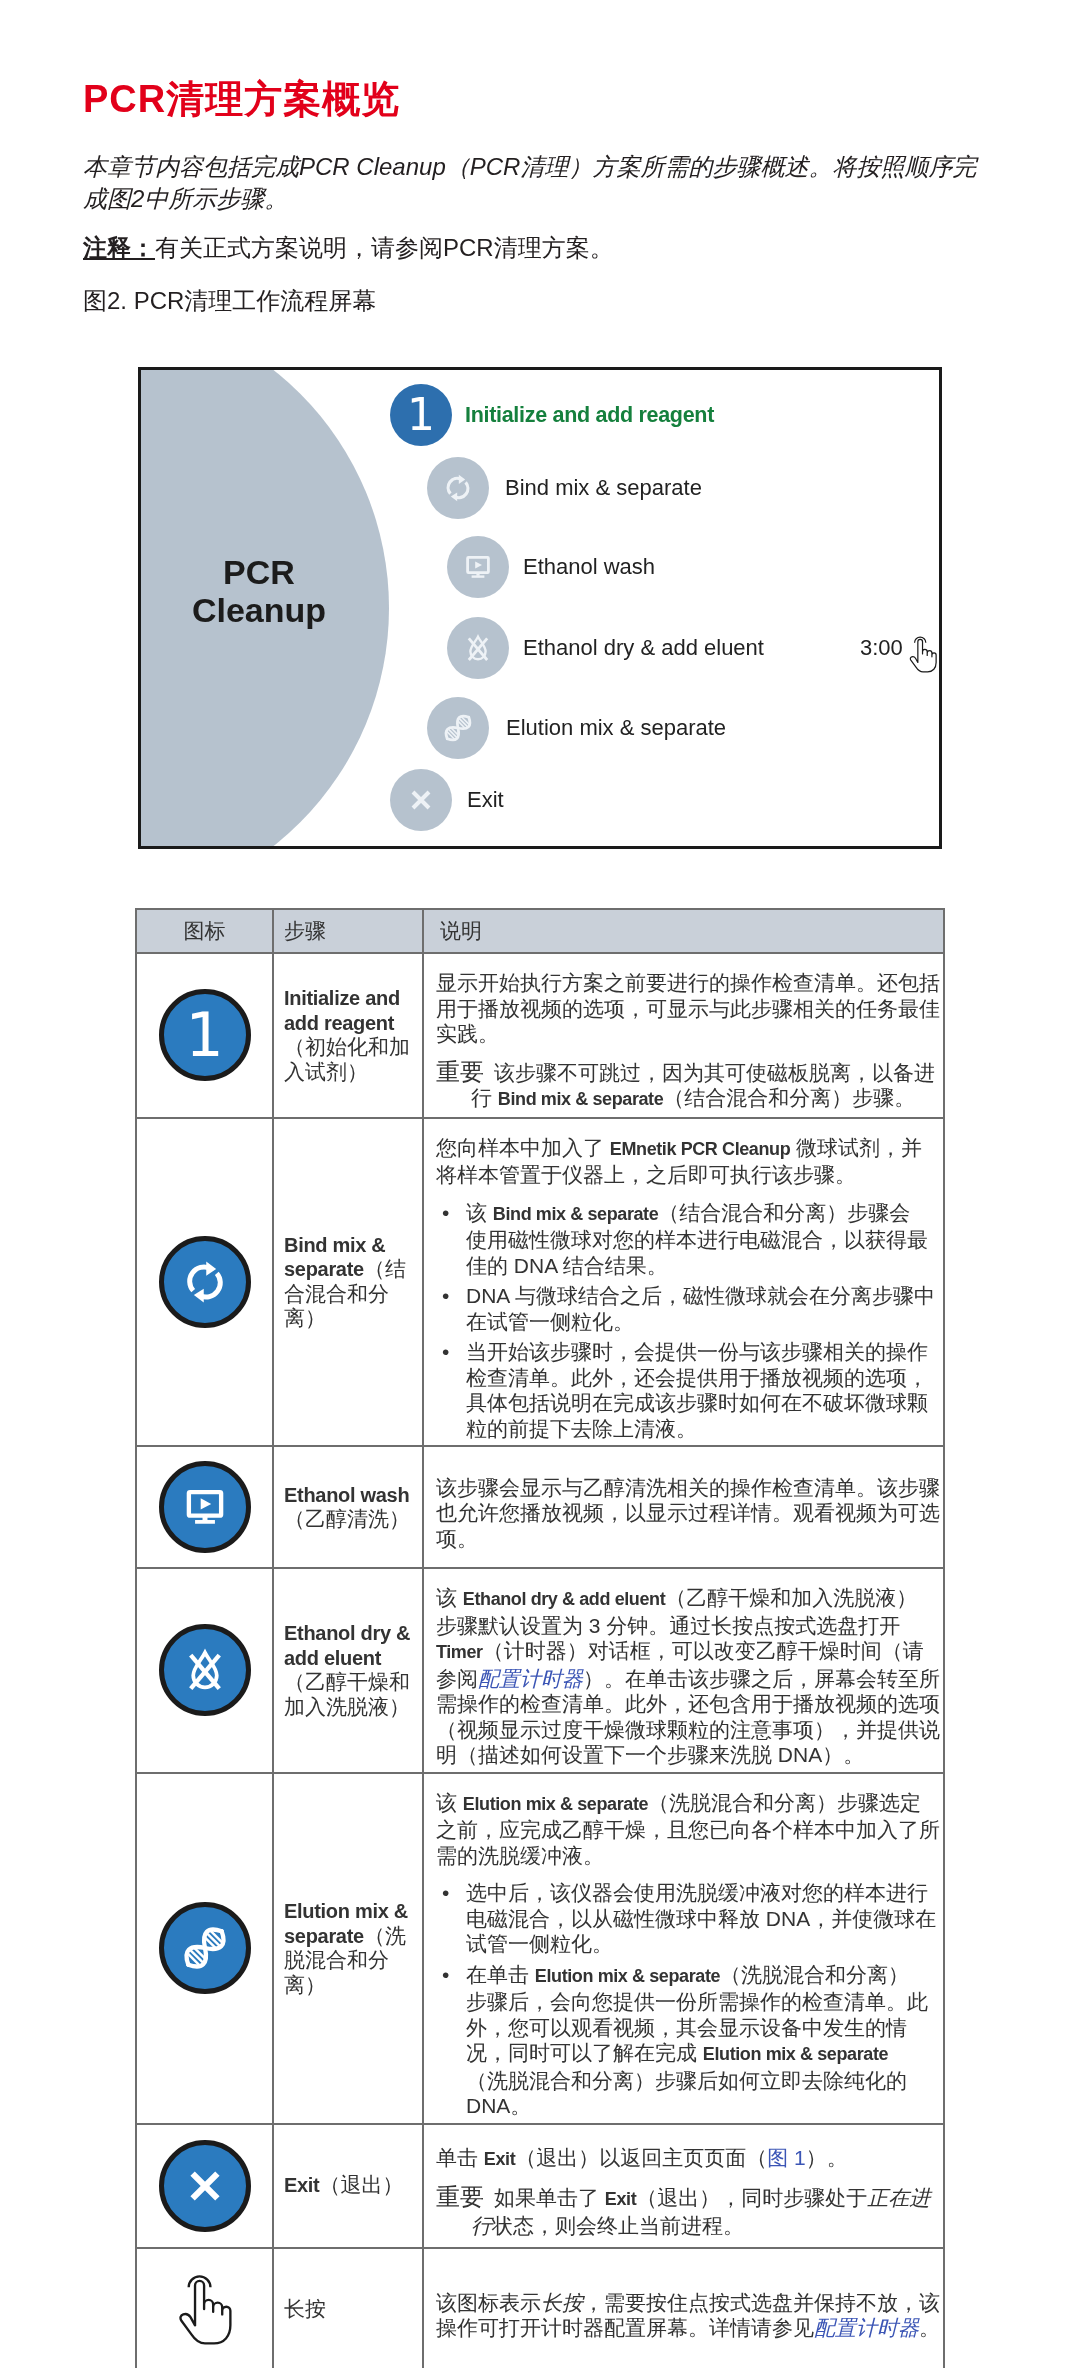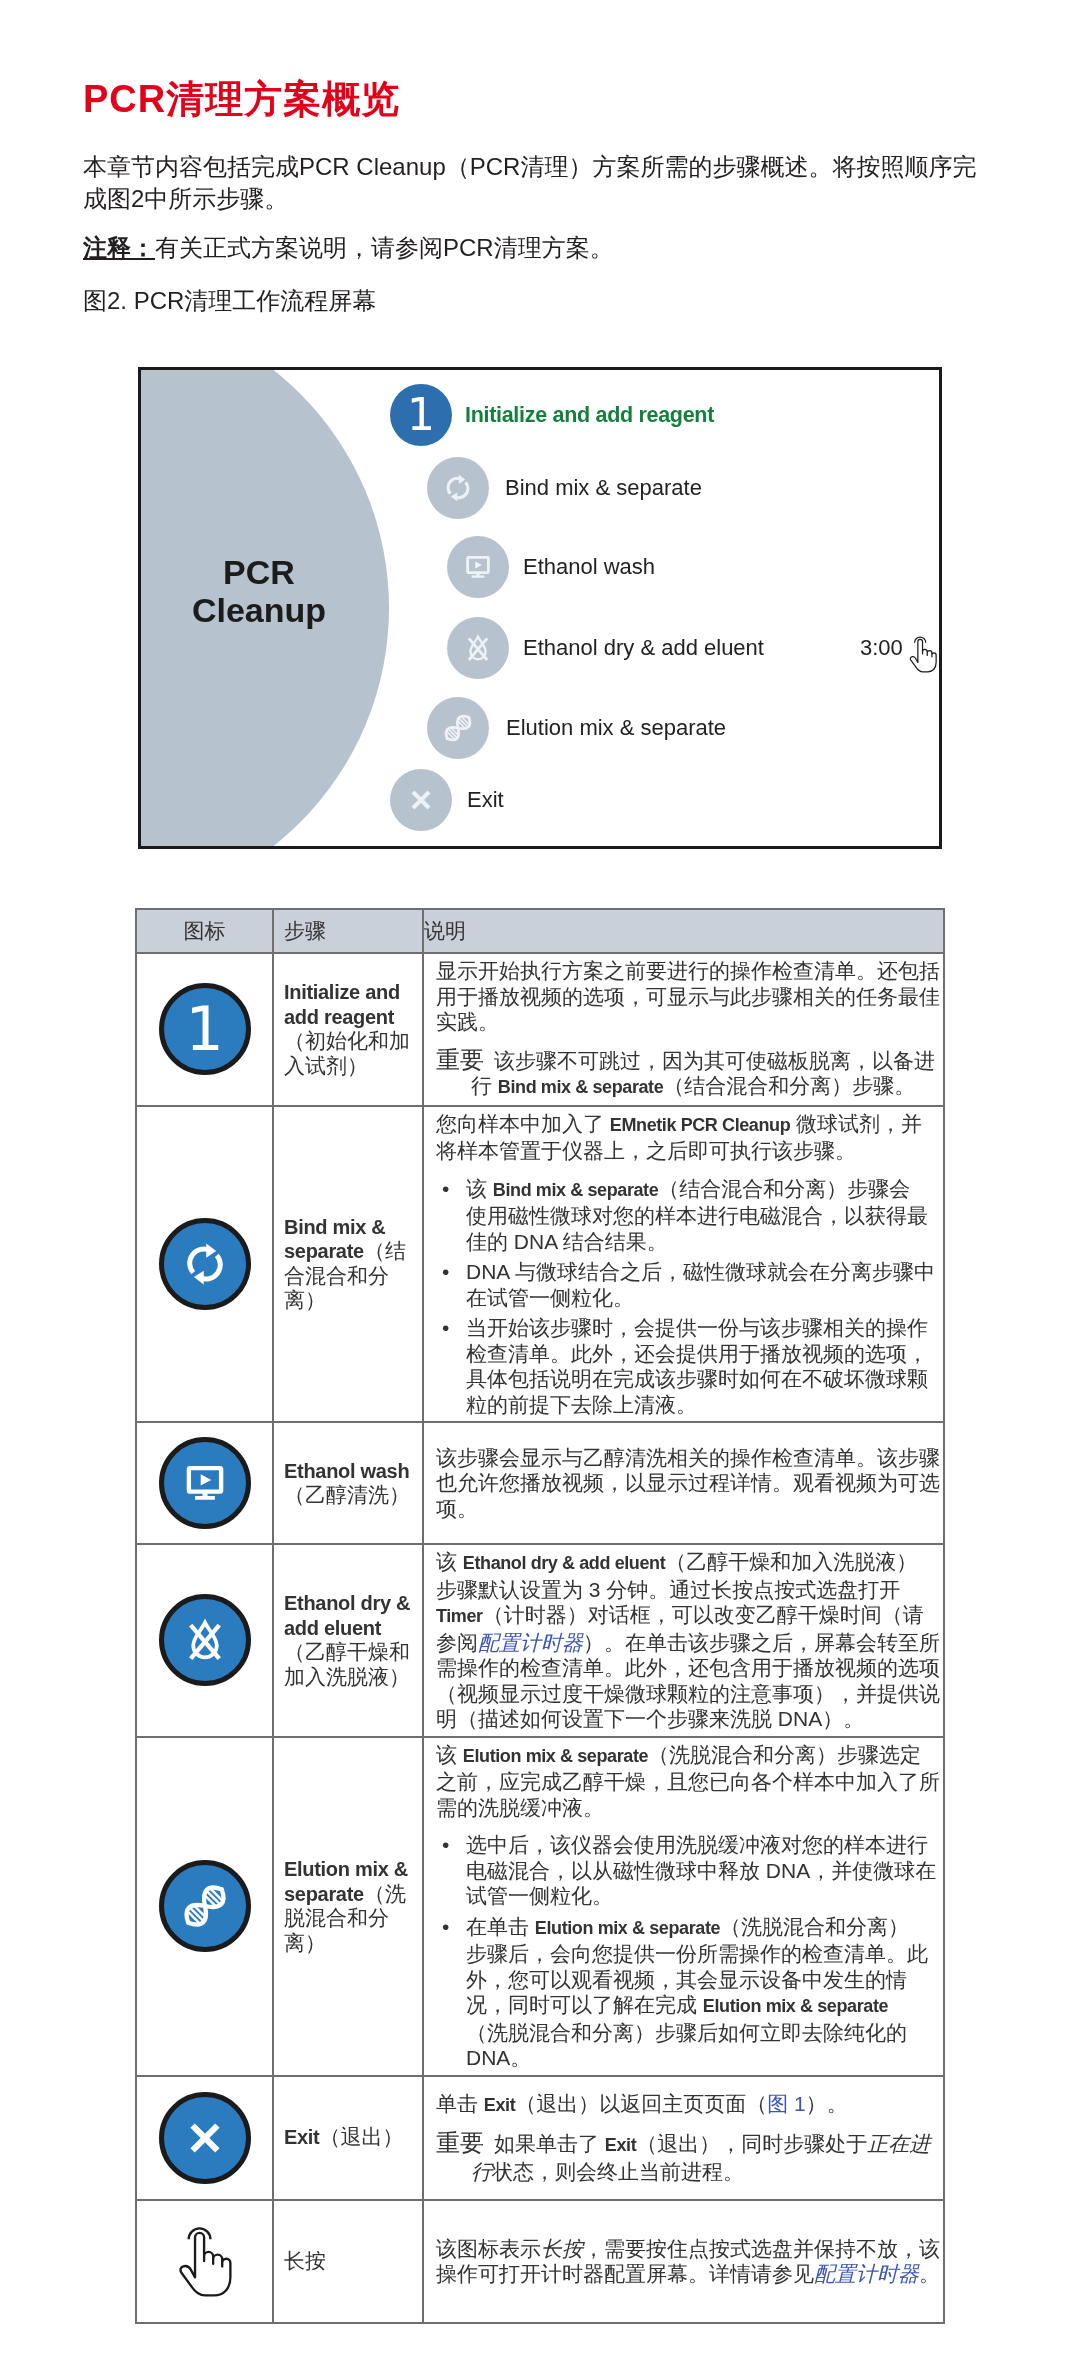--- a/index.html
+++ b/index.html
@@ -1,20 +1,20 @@
 <!DOCTYPE html>
 <html style="--brand-red: #e2001a; --icon-blue: #2b7bbf; --screen-blue: #2d6fae; --screen-gray: #b6c2ce; --header-bg: #c9d0d9; --link: #3b55b5;"><head>
 <meta charset="utf-8">
 <style>
 :root{--brand-red:#e2001a;--icon-blue:#2b7bbf;--screen-blue:#2d6fae;--screen-gray:#b6c2ce;--header-bg:#c9d0d9;--border:#6e6e6e;--link:#3b55b5;}
 html,body{margin:0;padding:0;background:#fff;}
 body{width:1080px;height:2368px;position:relative;overflow:hidden;font-family:"Liberation Sans","DejaVu Sans",sans-serif;color:#231f20;}
 .defs{position:absolute;width:0;height:0;overflow:hidden;}
 .title{position:absolute;left:83px;top:76px;margin:0;font-size:38px;line-height:46px;font-weight:bold;color:var(--brand-red);letter-spacing:1px;white-space:nowrap;}
-.intro{position:absolute;left:83px;top:151px;font-size:24px;line-height:32px;}
+.intro{position:absolute;left:83px;top:151px;font-size:24px;line-height:32px;font-style:italic;}
 .intro .line{white-space:nowrap;}
 .note{position:absolute;left:83px;top:232px;font-size:24px;line-height:32px;white-space:nowrap;}
 .note .lbl{font-weight:bold;text-decoration:underline;}
 .caption{position:absolute;left:83px;top:285px;font-size:24px;line-height:32px;white-space:nowrap;}
 
 
 .screen{position:absolute;left:138px;top:367px;width:798px;height:476px;border:3px solid #1a1a1a;overflow:hidden;background:#fff;}
 .panel{position:absolute;left:-358px;top:-65px;width:606px;height:606px;border-radius:50%;background:var(--screen-gray);}
 .panel-title{position:absolute;left:18px;top:183px;width:200px;text-align:center;font-size:34px;line-height:38px;font-weight:bold;color:#1c1c1c;}
 .s-icon{position:absolute;width:62px;height:62px;border-radius:50%;background:var(--screen-gray);color:#eef2f6;display:flex;align-items:center;justify-content:center;}
@@ -24,25 +24,25 @@
 .s-label{position:absolute;font-size:22px;line-height:30px;color:#222;white-space:nowrap;}
 .s-label.active{font-weight:bold;font-size:21.5px;letter-spacing:-0.3px;color:#15803d;}
 .s-timer{position:absolute;font-size:22px;line-height:30px;color:#222;white-space:nowrap;}
 .s-hand{position:absolute;width:30px;height:52px;color:#1a1a1a;display:block;}
 
 
 .tbl{position:absolute;left:135px;top:908px;width:808px;border-collapse:collapse;table-layout:fixed;font-size:21px;color:#333;}
 .tbl th,.tbl td{border:2px solid var(--border);padding:0;}
 .tbl th{background:var(--header-bg);font-weight:normal;text-align:left;padding-left:10px;}
 .tbl th.c-icon{text-align:center;padding-left:0;}
-.tbl th.c-desc{padding-left:0;}
+.tbl th.c-desc{padding-left:16px;}
 .tbl td.c-icon{text-align:center;vertical-align:middle;}
 .tbl td.c-step{vertical-align:middle;padding-left:10px;line-height:24.5px;}
 .tbl td.c-step .line{white-space:nowrap;}
-.tbl td.c-desc{vertical-align:middle;padding:4px 0 4px 12px;}
+.tbl td.c-desc{vertical-align:middle;padding:16px 0 4px 12px;}
 .t-icon{display:inline-flex;align-items:center;justify-content:center;width:82px;height:82px;border:5px solid #1b1b1b;border-radius:50%;background:var(--icon-blue);color:#fff;vertical-align:middle;}
 .t-icon svg{width:62px;height:62px;display:block;}
 .t-num{font-family:"DejaVu Sans",sans-serif;font-size:60px;line-height:1;color:#fff;}
 .t-hand{display:inline-block;width:58px;height:74px;color:#1b1b1b;vertical-align:middle;}
 .c-desc .line{white-space:nowrap;line-height:25.5px;}
 .c-desc .blk+.blk{margin-top:12px;}
 .c-desc .item{position:relative;padding-left:30px;}
 .c-desc .item+.item{margin-top:5px;}
 .c-desc .dot{position:absolute;left:6px;top:0;line-height:25.5px;}
 .c-desc .imp{padding-left:35px;}

